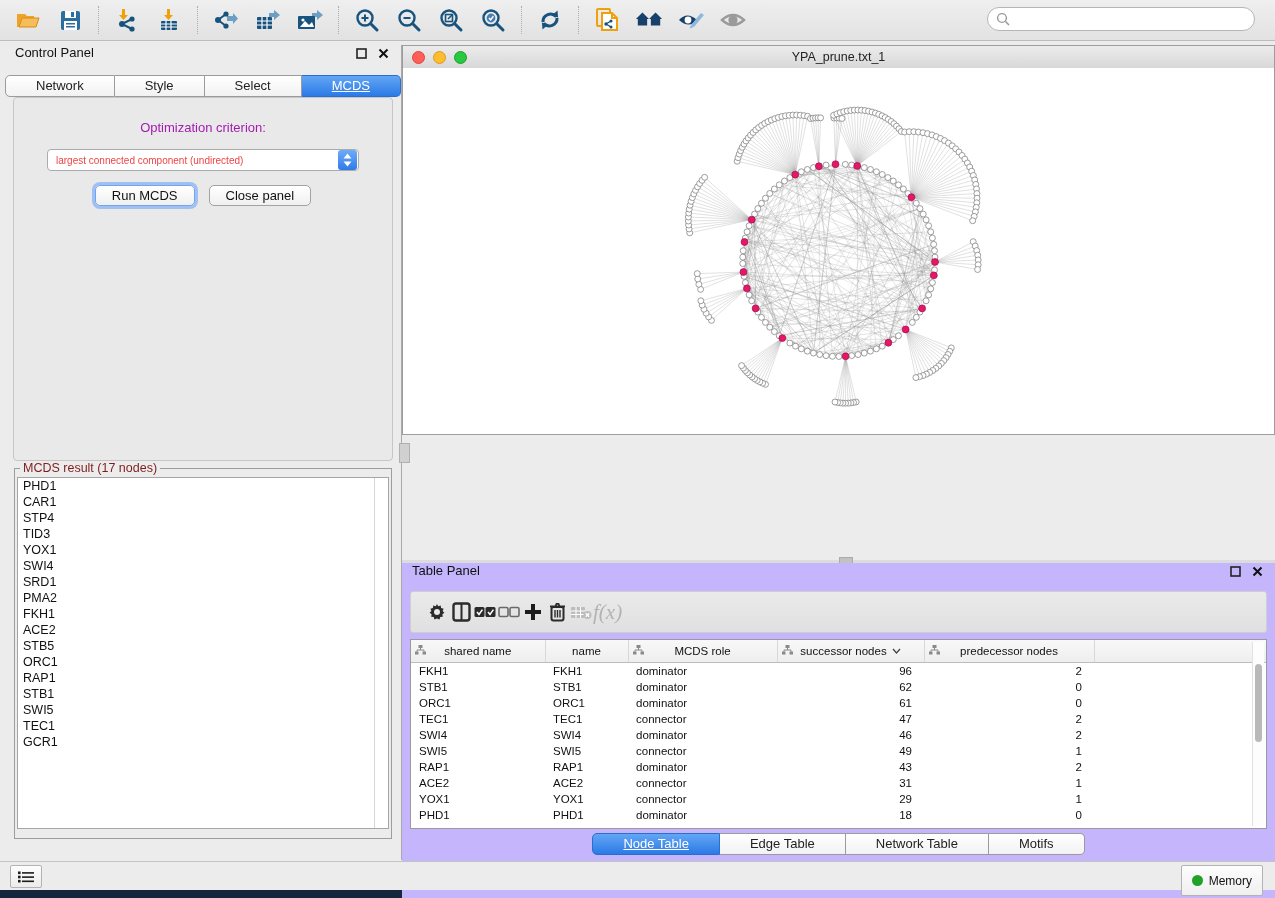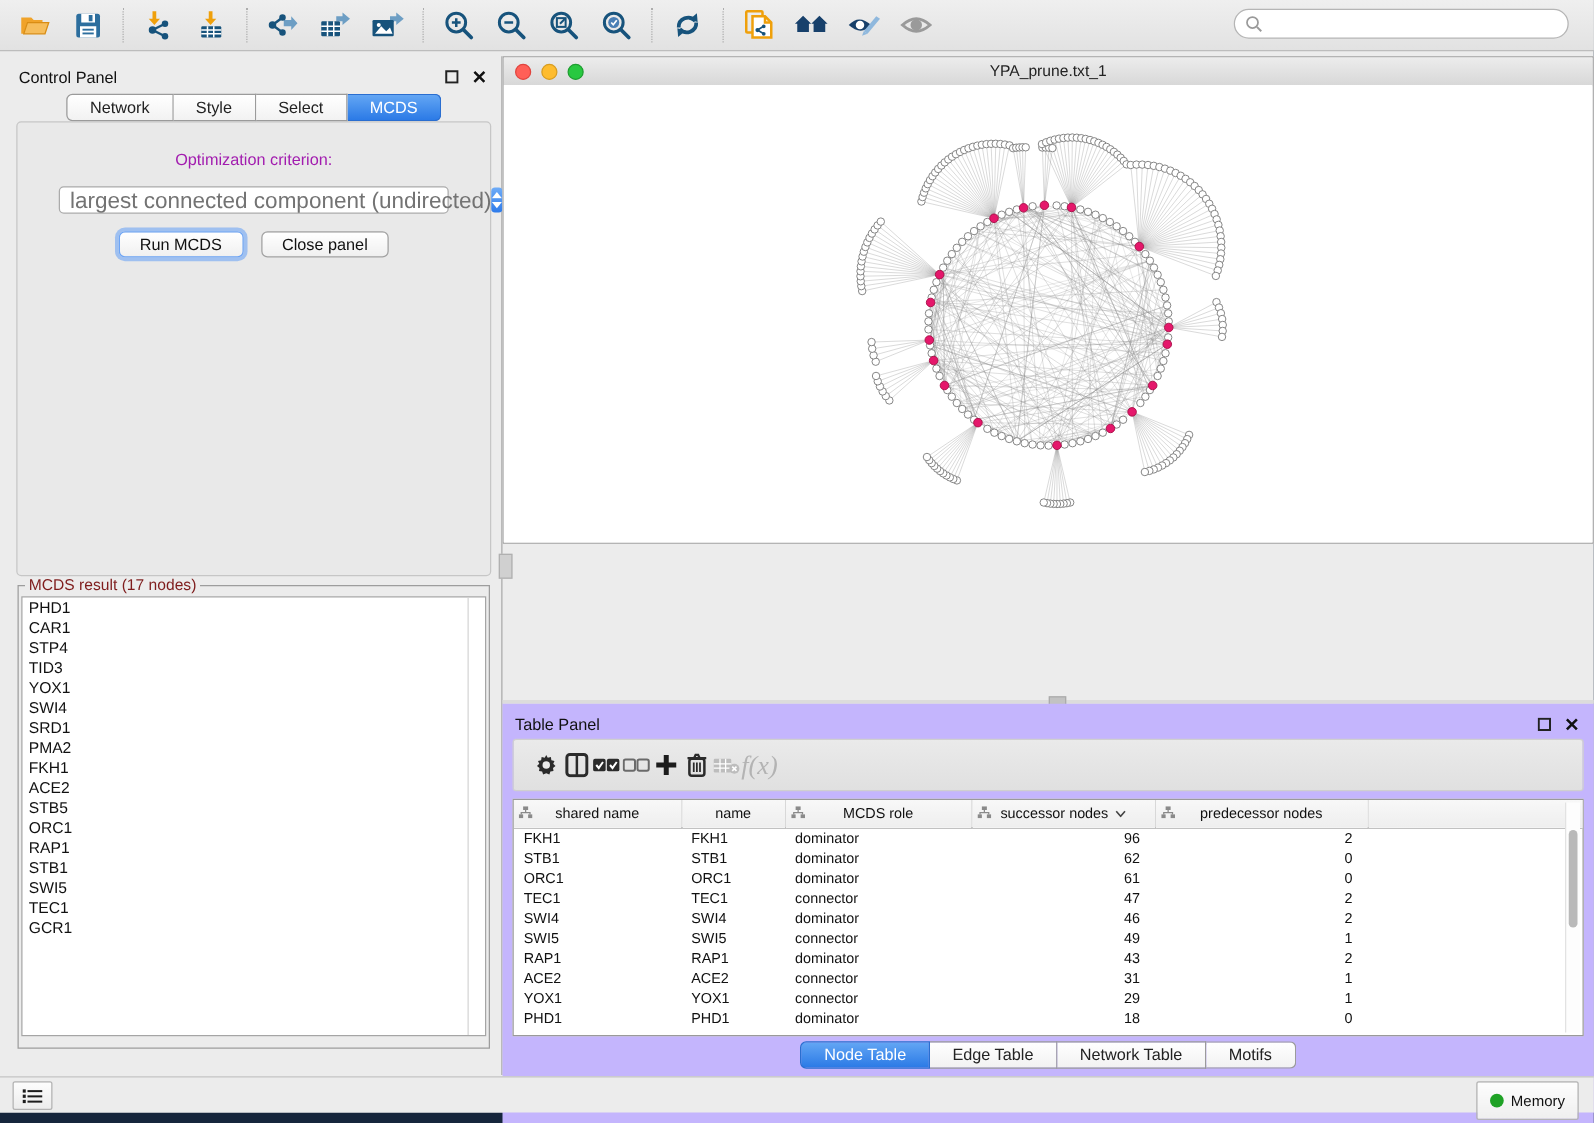--- a/index.html
+++ b/index.html
@@ -14,35 +14,35 @@
   .tb-sep{width:0;height:28px;border-left:1px dotted #adadad;}
   .tb-btn{width:28px;height:28px;display:flex;align-items:center;justify-content:center;cursor:default;}
   .search-wrap{position:absolute;right:20px;top:7px;}
   .search-input{width:268px;height:24px;border:1px solid #b5b5b5;border-radius:13px;
     background:#fff;padding:0 10px 0 28px;font-size:12px;outline:none;box-sizing:border-box;}
   .search-glyph{position:absolute;left:9px;top:5px;pointer-events:none;}
 
   
   .control-panel{position:absolute;left:5px;top:45px;width:397px;height:815px;
     background:#ececec;border-right:1px solid #a9a9a9;box-sizing:border-box;}
-  .panel-titlebar{height:24px;display:flex;align-items:flex-end;padding:0 10px;}
+  .panel-titlebar{height:24px;display:flex;align-items:flex-start;padding:0 10px;}
   .panel-title{font-size:13px;color:#111;flex:1;}
   .panel-winbtn{width:16px;height:16px;display:flex;align-items:center;justify-content:center;margin-left:6px;}
   .cp-tabs{display:flex;justify-content:center;margin-top:6px;}
-  .seg-tab{height:20px;line-height:20px;padding:0 18px;font-size:13px;color:#222;
+  .seg-tab{height:20px;line-height:20px;padding:0 30px;font-size:13px;color:#222;
     background:linear-gradient(#ffffff,#f2f2f2);border:1px solid #9b9b9b;border-left:none;cursor:default;}
   .seg-tab:first-child{border-left:1px solid #9b9b9b;border-radius:5px 0 0 5px;}
   .seg-tab:last-child{border-radius:0 5px 5px 0;}
-  .seg-tab.active{background:linear-gradient(#63a6f4,#2b7ae6);color:#fff;border-color:#2a6ed0;}
+  .seg-tab.active{background:linear-gradient(#63a6f4,#2b7ae6);color:#fff;border-color:#2a6ed0;text-decoration:underline;}
   .cp-body{position:absolute;left:8px;right:8px;top:52px;height:362px;
     background:#e9e9e9;border:1px solid #c6c6c6;border-radius:4px;}
   .crit-label{text-align:center;font-size:13px;color:#a21caf;margin-top:22px;}
   .select-box{position:relative;margin:14px auto 0;width:312px;height:22px;background:#fff;
     border:1px solid #ababab;border-radius:4px;box-sizing:border-box;display:flex;align-items:center;}
-  .select-value{flex:1;font-size:18px;color:#737373;padding-left:8px;white-space:nowrap;}
+  .select-value{flex:1;font-size:10px;color:#ef4444;padding-left:8px;white-space:nowrap;}
   .select-stepper{width:19px;height:20px;border-radius:3px;margin-right:1px;
     background:linear-gradient(#6facf7,#2e7bea);display:flex;flex-direction:column;
     align-items:center;justify-content:center;gap:2px;}
   .btn-row{display:flex;justify-content:center;gap:14px;margin-top:14px;}
   .mac-btn{height:21px;padding:0 16px;font-size:13px;color:#111;
     background:linear-gradient(#ffffff,#f0f0f0);border:1px solid #a3a3a3;border-radius:5px;cursor:default;}
   .mac-btn.focused{box-shadow:0 0 0 3px rgba(110,165,245,.6);border-color:#6ea5f5;}
   .mcds-fieldset{position:absolute;left:9px;top:416px;width:372px;height:372px;
     border:1px solid #9d9d9d;margin:0;padding:2px;background:#ececec;}
   .mcds-fieldset legend{font-size:12.5px;color:#7f1d1d;padding:0 3px;margin-left:3px;}

